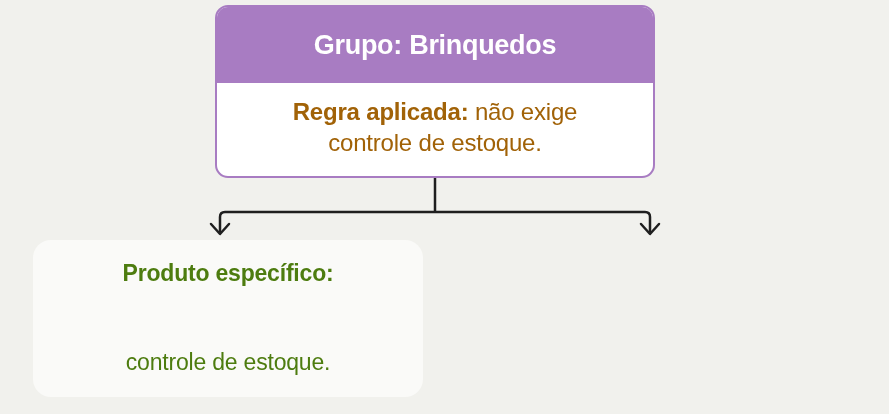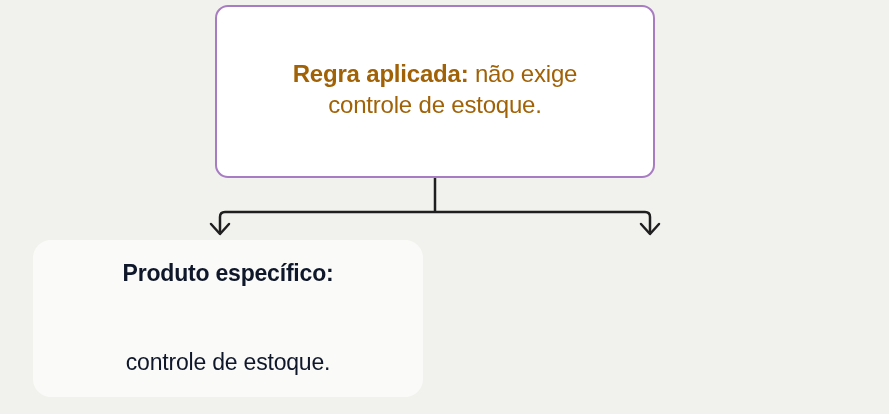--- a/index.html
+++ b/index.html
@@ -95,36 +95,39 @@
   }
   #child-node-left {
     left: 33px;
     width: 390px;
   }
   #child-node-right {
     left: 453px;
     width: 374px;
   }
   .child-text {
-    color: #0f172a;
+    color: #4d7c0f;
     font-size: 23px;
     line-height: 1.3;
     text-align: center;
     letter-spacing: -0.2px;
   }
   .child-text .strong {
     font-weight: bold;
   }
 </style>
 </head>
 <body>
 
 <div id="diagram-canvas">
 
   <div id="parent-node">
+    <div id="parent-header">
+      <span id="parent-header-title">Grupo: Brinquedos</span>
+    </div>
     <div id="parent-body">
       <div id="parent-body-text">
         <span class="strong">Regra aplicada:</span><span> não exige</span><br>
         <span>controle de estoque.</span>
       </div>
     </div>
   </div>
 
   <svg id="connector-svg" viewBox="0 0 889 414" xmlns="http://www.w3.org/2000/svg">
 

